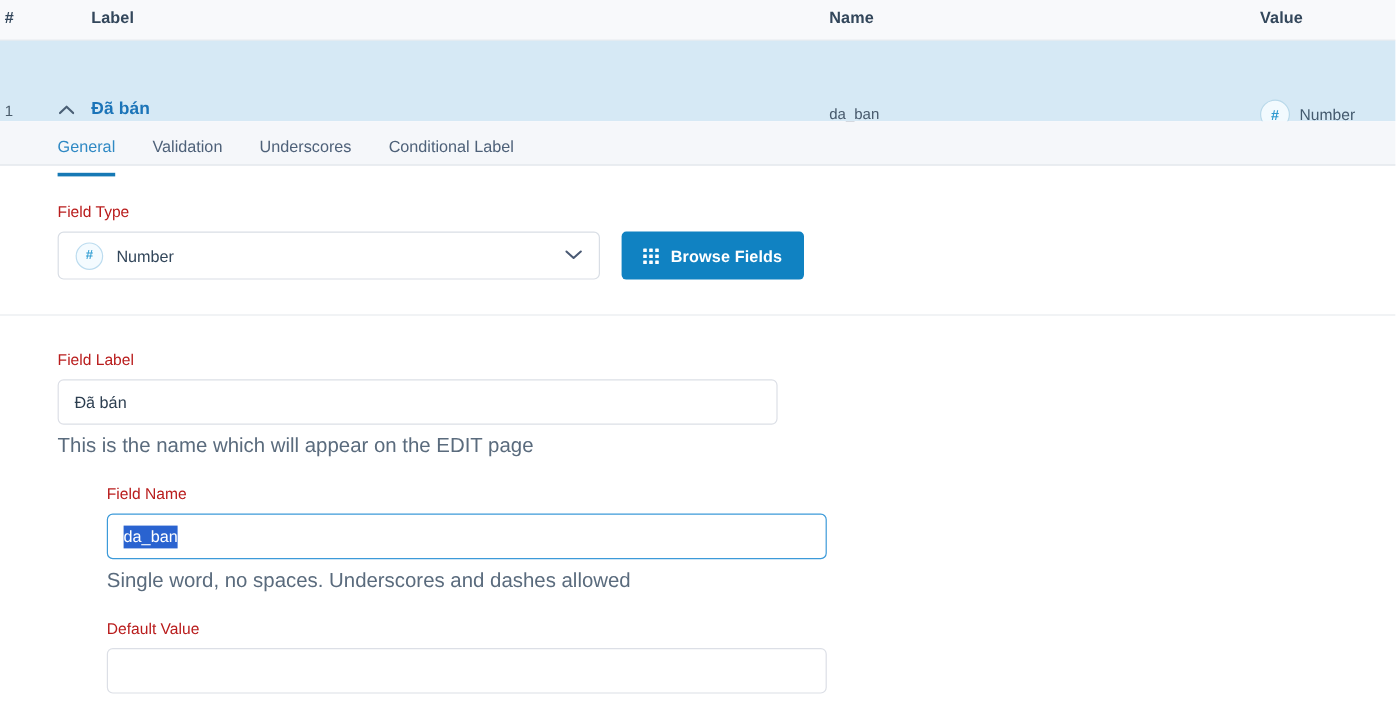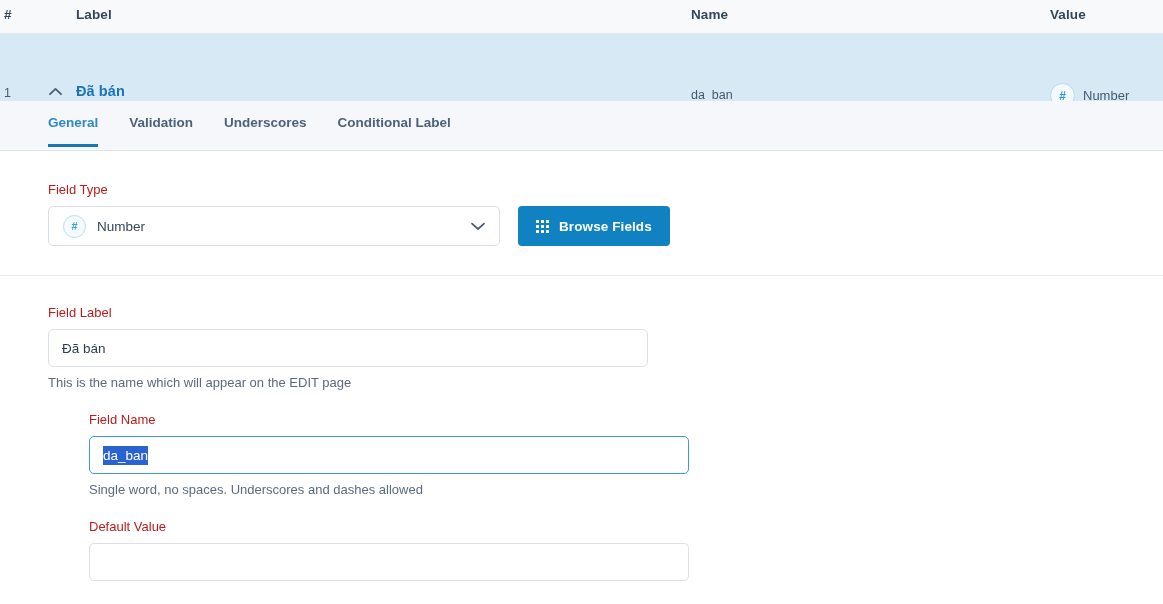--- a/index.html
+++ b/index.html
@@ -108,27 +108,26 @@
     font-size: 12px;
     font-weight: bold;
     color: #2f9ad0;
     line-height: 1;
   }
   .type-cell-label { font-size: 13px; color: #445a6e; }
 
   
   .tabbar {
     position: relative;
-    height: 50px;
+    height: 37px;
     background: #f5f7fa;
     border-bottom: 1px solid #dfe4ea;
     padding-left: 48px;
     display: flex;
     align-items: flex-start;
-    font-weight: bold;
   }
   .tab {
     position: relative;
     padding: 14px 0 17px 0;
     margin-right: 31px;
     font-size: 13.5px;
     color: #4e6179;
     cursor: pointer;
     white-space: nowrap;
   }
@@ -152,21 +151,21 @@
     margin: 0;
   }
 
   .form-label {
     font-size: 13px;
     color: #b91c1c;
     margin-bottom: 9px;
     display: block;
   }
   .form-help {
-    font-size: 13px;
+    font-size: 17px;
     color: #5a6b7d;
     margin-top: 8px;
   }
 
   
   .fieldtype-block { padding-top: 31px; padding-bottom: 29px; }
   .fieldtype-row { display: flex; align-items: flex-start; gap: 18px; }
 
   .select-control {
     position: relative;

